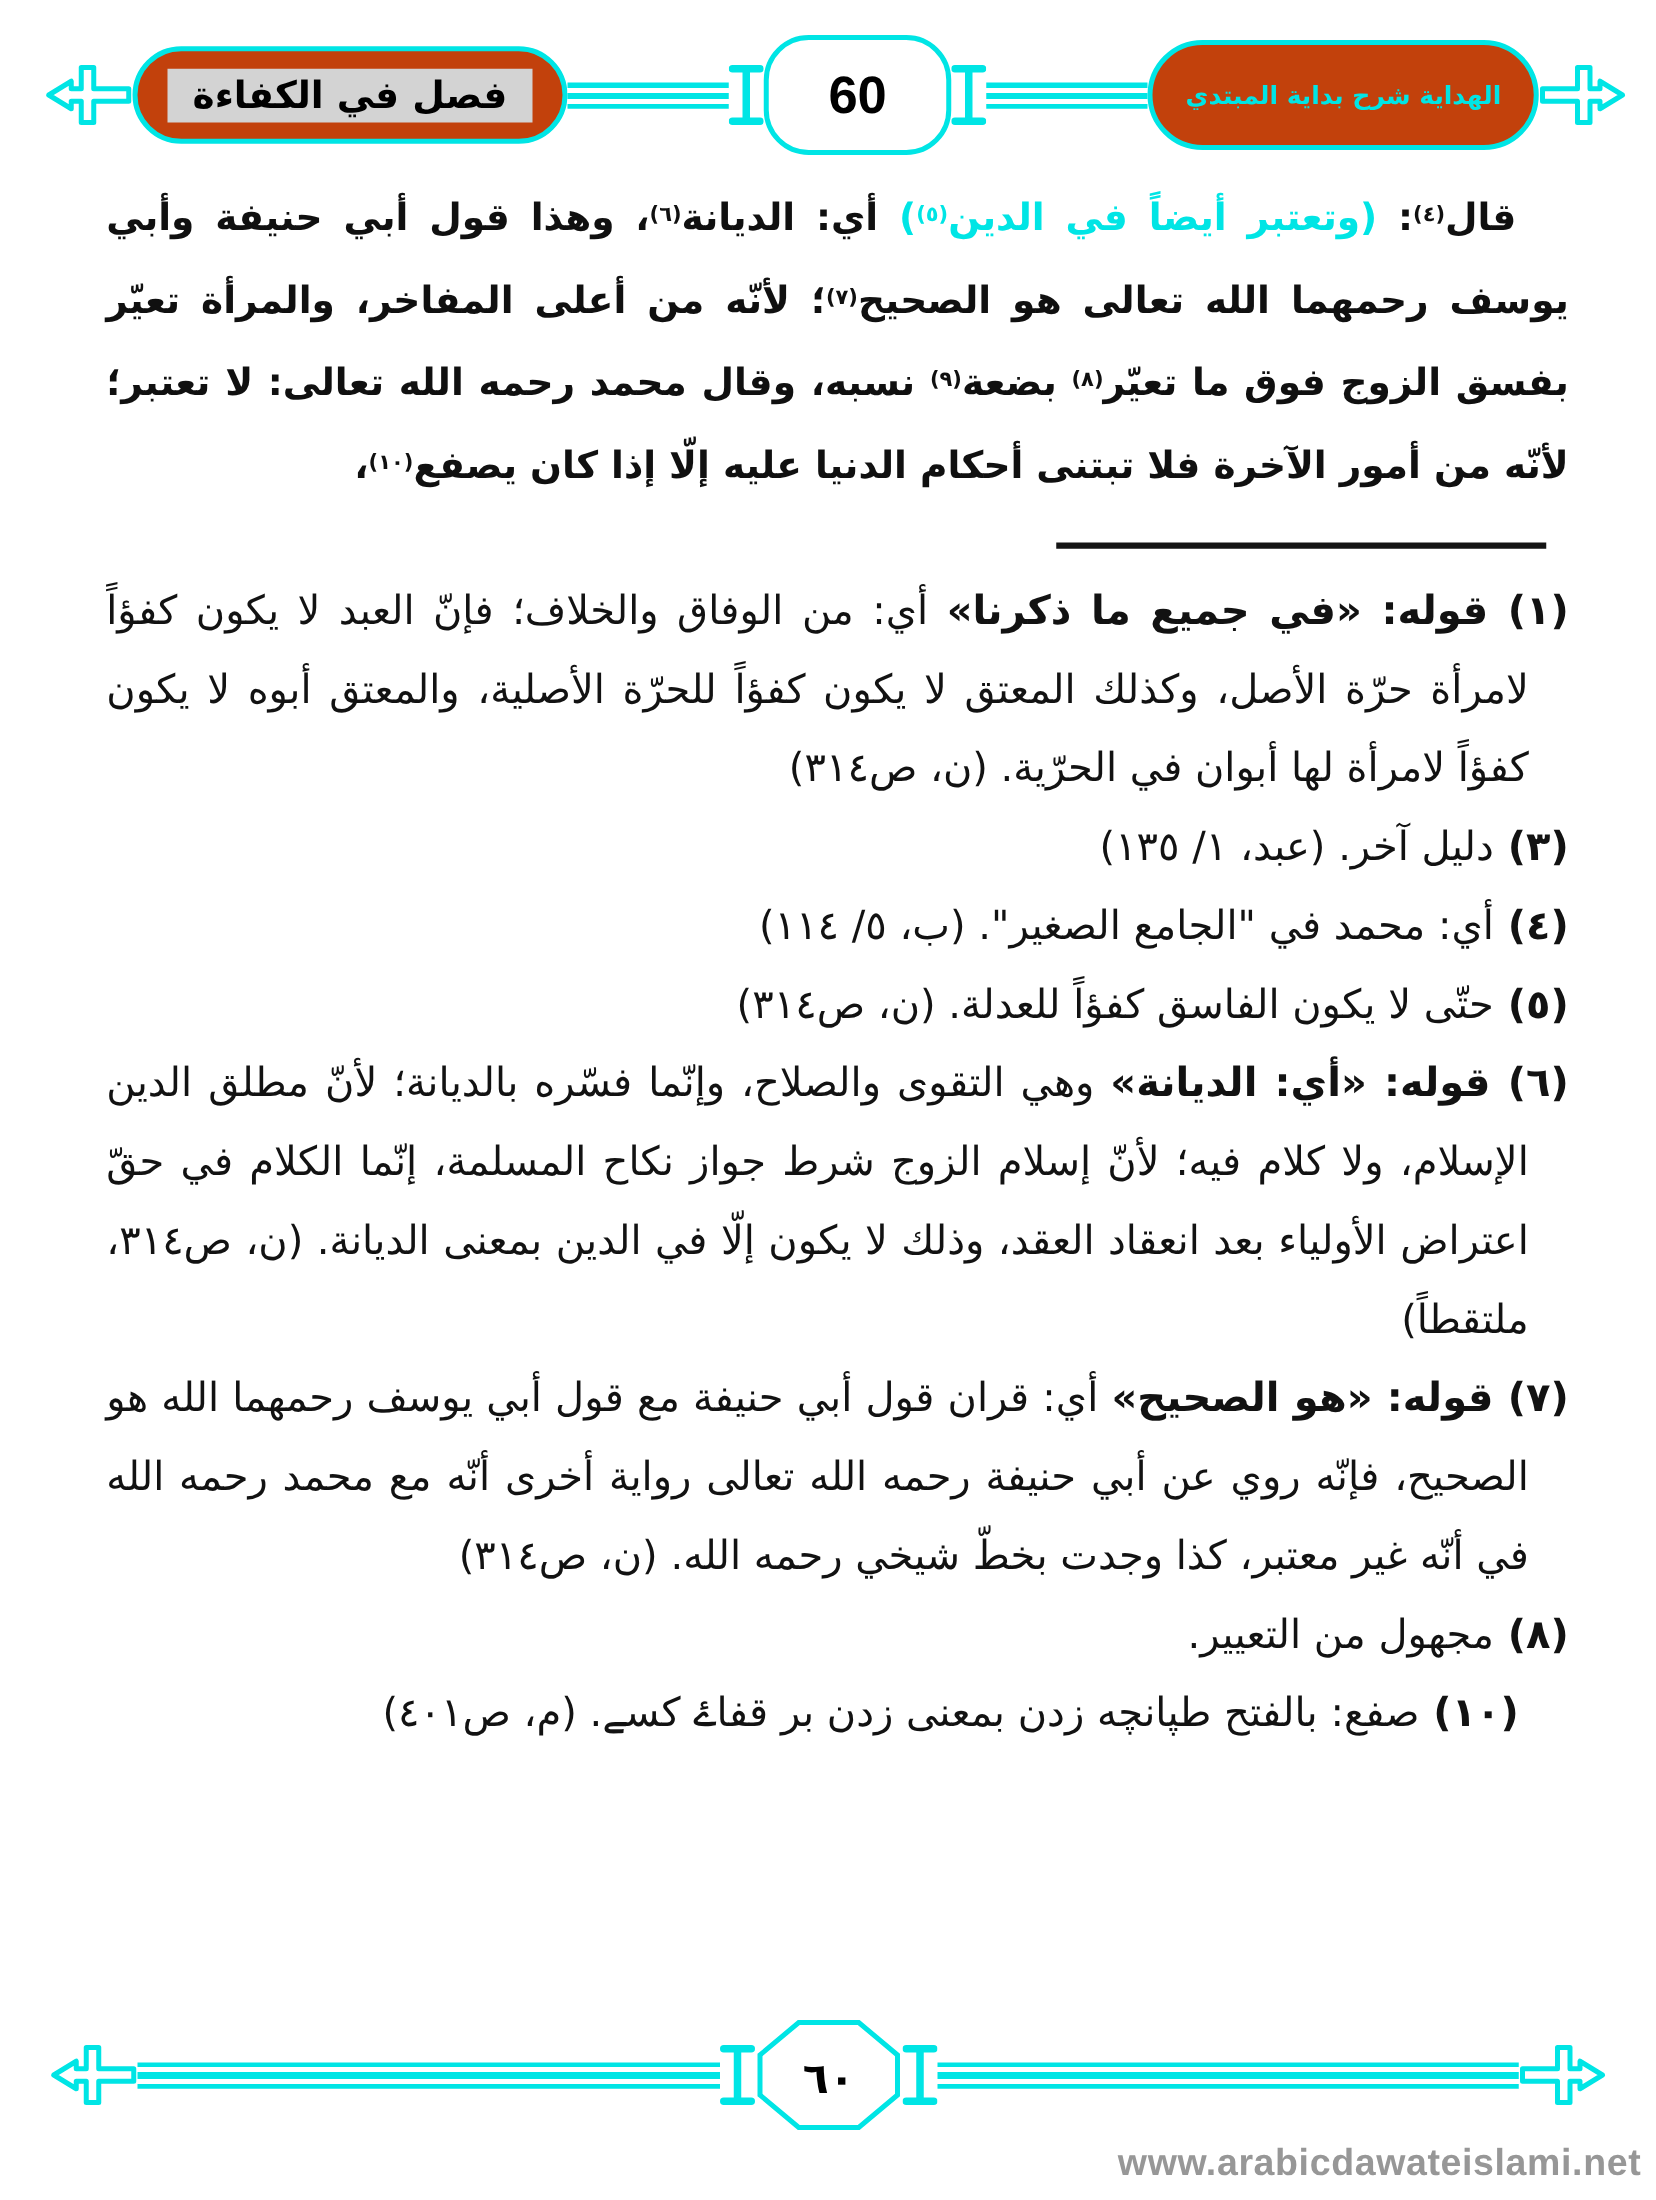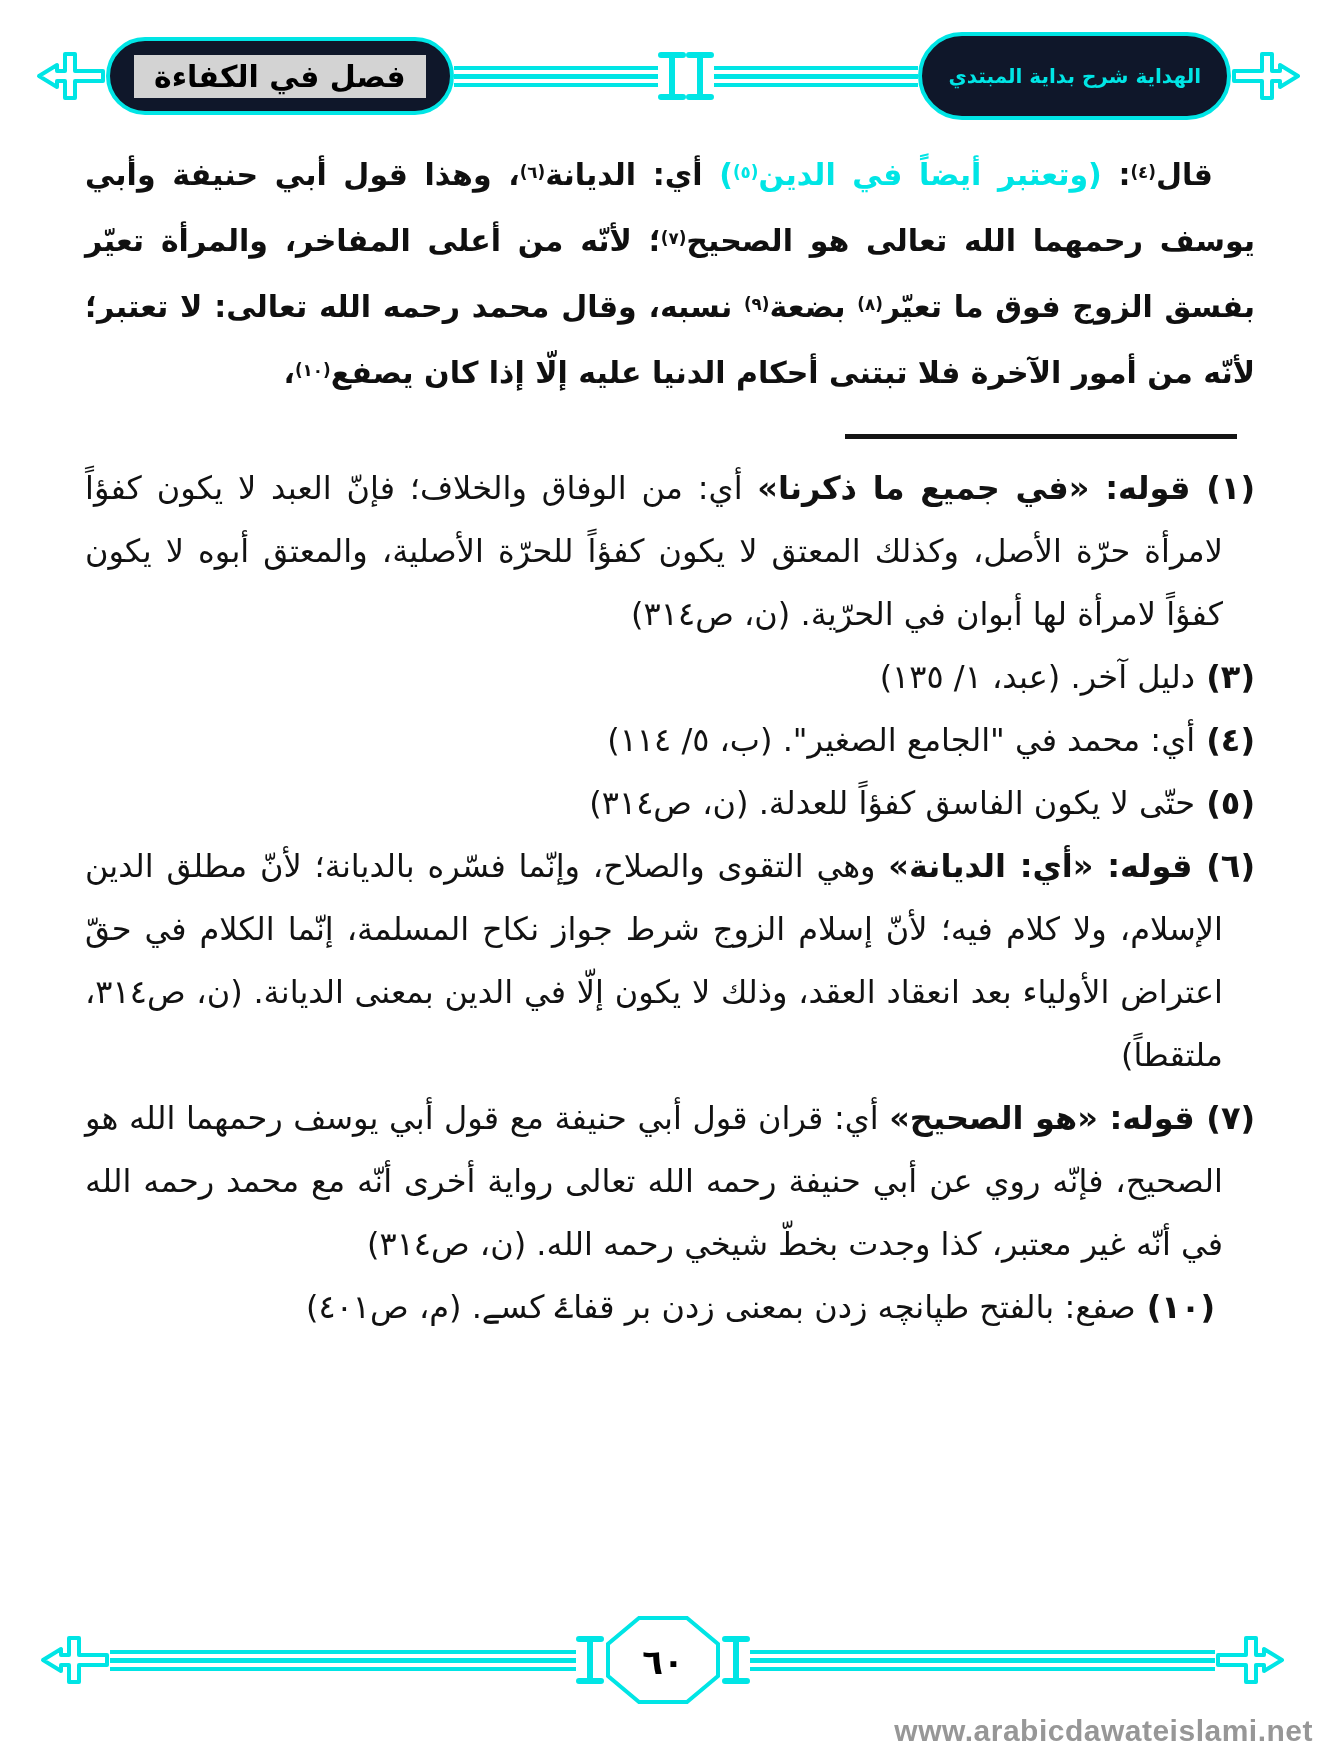--- a/index.html
+++ b/index.html
@@ -19,21 +19,21 @@
   .rail{position:absolute;left:36px;right:24px;display:flex;align-items:center;direction:ltr;}
   .rail.header{top:26px;height:100px;}
   .rail.footer{left:40px;right:40px;bottom:52px;height:96px;}
   .rod{flex:1;height:21px;min-width:20px;
     background:linear-gradient(to bottom,
       var(--cyan) 0 4px,#fff 4px 8px,
       var(--cyan) 8px 13px,#fff 13px 17px,
       var(--cyan) 17px 21px);}
   .pill{
     display:flex;align-items:center;justify-content:flex-end;
-    border:4px solid var(--cyan);border-radius:999px;background:#0f172a;
+    border:4px solid var(--cyan);border-radius:999px;background:#c2410c;
     box-sizing:border-box;
   }
   .pill-left{height:78px;padding:0 24px;}
   .pill-left .inner{
     background:#d3d3d3;padding:4px 20px;
     font-weight:bold;font-size:30px;color:#000;white-space:nowrap;
   }
   .pill-right{height:88px;padding:0 26px;color:var(--cyan);
     font-weight:bold;font-size:20px;white-space:nowrap;}
   .box-60{
@@ -87,20 +87,21 @@
     <svg class="deco" width="70" height="58" viewBox="0 0 70 58">
       <path d="M3 29 L21 18 L21 24 L29 24 L29 7 L39 7 L39 24 L67 24 L67 34 L39 34 L39 51 L29 51 L29 34 L21 34 L21 40 Z" fill="#ffffff" stroke-width="4" stroke-linejoin="round"></path>
     </svg>
     <div class="pill pill-left">
       <span class="inner">فصل في الكفاءة</span>
     </div>
     <div class="rod"></div>
     <svg class="deco" width="28" height="58" viewBox="0 0 28 58">
       <path d="M3 8 H25 M3 50 H25 M14 8 V50" fill="none" stroke-width="6" stroke-linecap="round"></path>
     </svg>
+    <div class="box-60">60</div>
     <svg class="deco" width="28" height="58" viewBox="0 0 28 58">
       <path d="M3 8 H25 M3 50 H25 M14 8 V50" fill="none" stroke-width="6" stroke-linecap="round"></path>
     </svg>
     <div class="rod"></div>
     <div class="pill pill-right">الهداية شرح بداية المبتدي</div>
     <svg class="deco flip" width="70" height="58" viewBox="0 0 70 58">
       <path d="M3 29 L21 18 L21 24 L29 24 L29 7 L39 7 L39 24 L67 24 L67 34 L39 34 L39 51 L29 51 L29 34 L21 34 L21 40 Z" fill="#ffffff" stroke-width="4" stroke-linejoin="round"></path>
     </svg>
   </div>
 
@@ -109,20 +110,21 @@
         <p class="body-line indented"><span>قال</span><sup>(٤)</sup><span>: </span><span class="cyan">(وتعتبر أيضاً في الدين</span><sup class="cyan">(٥)</sup><span class="cyan">)</span><span> أي: الديانة</span><sup>(٦)</sup><span>، وهذا قول أبي حنيفة وأبي يوسف رحمهما الله تعالى هو الصحيح</span><sup>(٧)</sup><span>؛ لأنّه من أعلى المفاخر، والمرأة تعيّر بفسق الزوج فوق ما تعيّر</span><sup>(٨)</sup><span> بضعة</span><sup>(٩)</sup><span> نسبه، وقال محمد رحمه الله تعالى: لا تعتبر؛ لأنّه من أمور الآخرة فلا تبتنى أحكام الدنيا عليه إلّا إذا كان يصفع</span><sup>(١٠)</sup><span>،</span></p>
       </div>
     <div class="sep"></div>
     <div class="footnotes">
         <p class="footnote"><span class="b">(١) قوله: </span><span class="b">«في جميع ما ذكرنا»</span><span> أي: من الوفاق والخلاف؛ فإنّ العبد لا يكون كفؤاً لامرأة حرّة الأصل، وكذلك المعتق لا يكون كفؤاً للحرّة الأصلية، والمعتق أبوه لا يكون كفؤاً لامرأة لها أبوان في الحرّية. (ن، ص٣١٤)</span></p>
         <p class="footnote"><span class="b">(٣) </span><span>دليل آخر. (عبد، ١/ ١٣٥)</span></p>
         <p class="footnote"><span class="b">(٤) </span><span>أي: محمد في "الجامع الصغير". (ب، ٥/ ١١٤)</span></p>
         <p class="footnote"><span class="b">(٥) </span><span>حتّى لا يكون الفاسق كفؤاً للعدلة. (ن، ص٣١٤)</span></p>
         <p class="footnote"><span class="b">(٦) قوله: </span><span class="b">«أي: الديانة»</span><span> وهي التقوى والصلاح، وإنّما فسّره بالديانة؛ لأنّ مطلق الدين الإسلام، ولا كلام فيه؛ لأنّ إسلام الزوج شرط جواز نكاح المسلمة، إنّما الكلام في حقّ اعتراض الأولياء بعد انعقاد العقد، وذلك لا يكون إلّا في الدين بمعنى الديانة. (ن، ص٣١٤، ملتقطاً)</span></p>
         <p class="footnote"><span class="b">(٧) قوله: </span><span class="b">«هو الصحيح»</span><span> أي: قران قول أبي حنيفة مع قول أبي يوسف رحمهما الله هو الصحيح، فإنّه روي عن أبي حنيفة رحمه الله تعالى رواية أخرى أنّه مع محمد رحمه الله في أنّه غير معتبر، كذا وجدت بخطّ شيخي رحمه الله. (ن، ص٣١٤)</span></p>
+        <p class="footnote"><span class="b">(٨) </span><span>مجهول من التعيير.</span></p>
         <p class="footnote fn-indent"><span class="b">(١٠) </span><span>صفع: بالفتح طپانچه زدن بمعنى زدن بر قفاۓ كسے. (م، ص٤٠١)</span></p>
       </div>
   </div>
 
   <div class="rail footer">
     <svg class="deco" width="70" height="58" viewBox="0 0 70 58">
       <path d="M3 29 L21 18 L21 24 L29 24 L29 7 L39 7 L39 24 L67 24 L67 34 L39 34 L39 51 L29 51 L29 34 L21 34 L21 40 Z" fill="#ffffff" stroke-width="4" stroke-linejoin="round"></path>
     </svg>
     <div class="rod"></div>
     <svg class="deco" width="28" height="58" viewBox="0 0 28 58">

